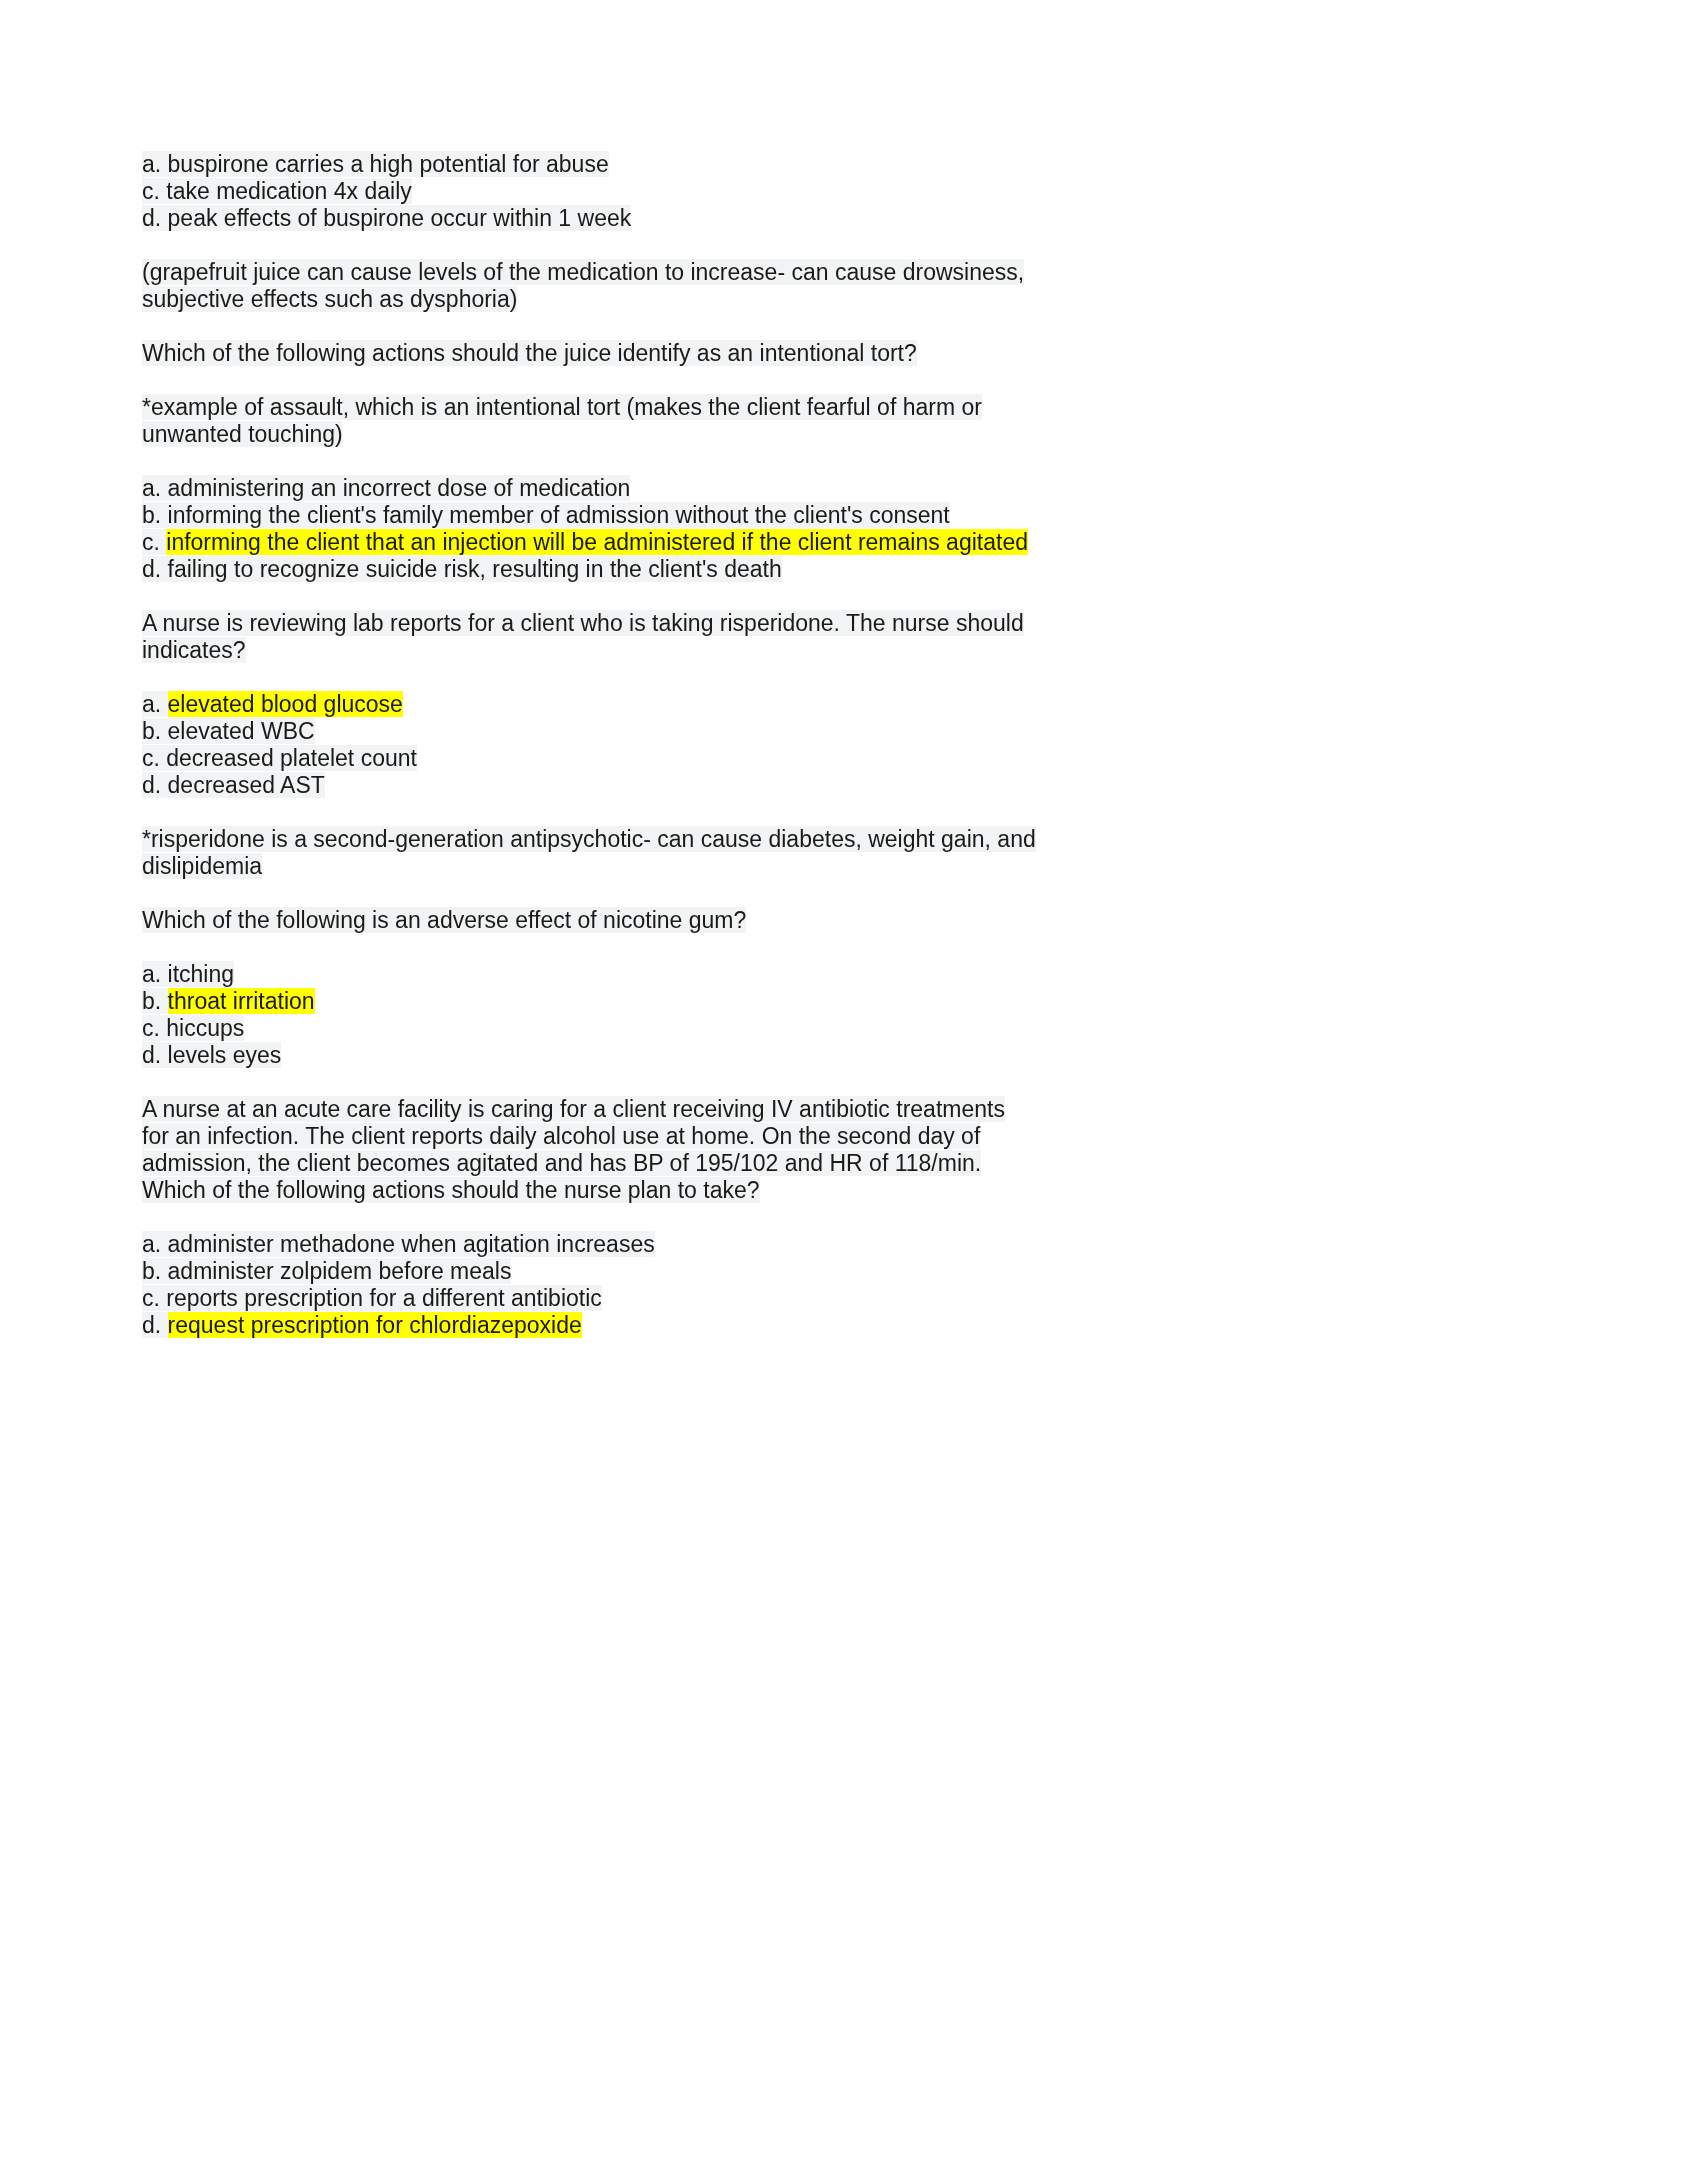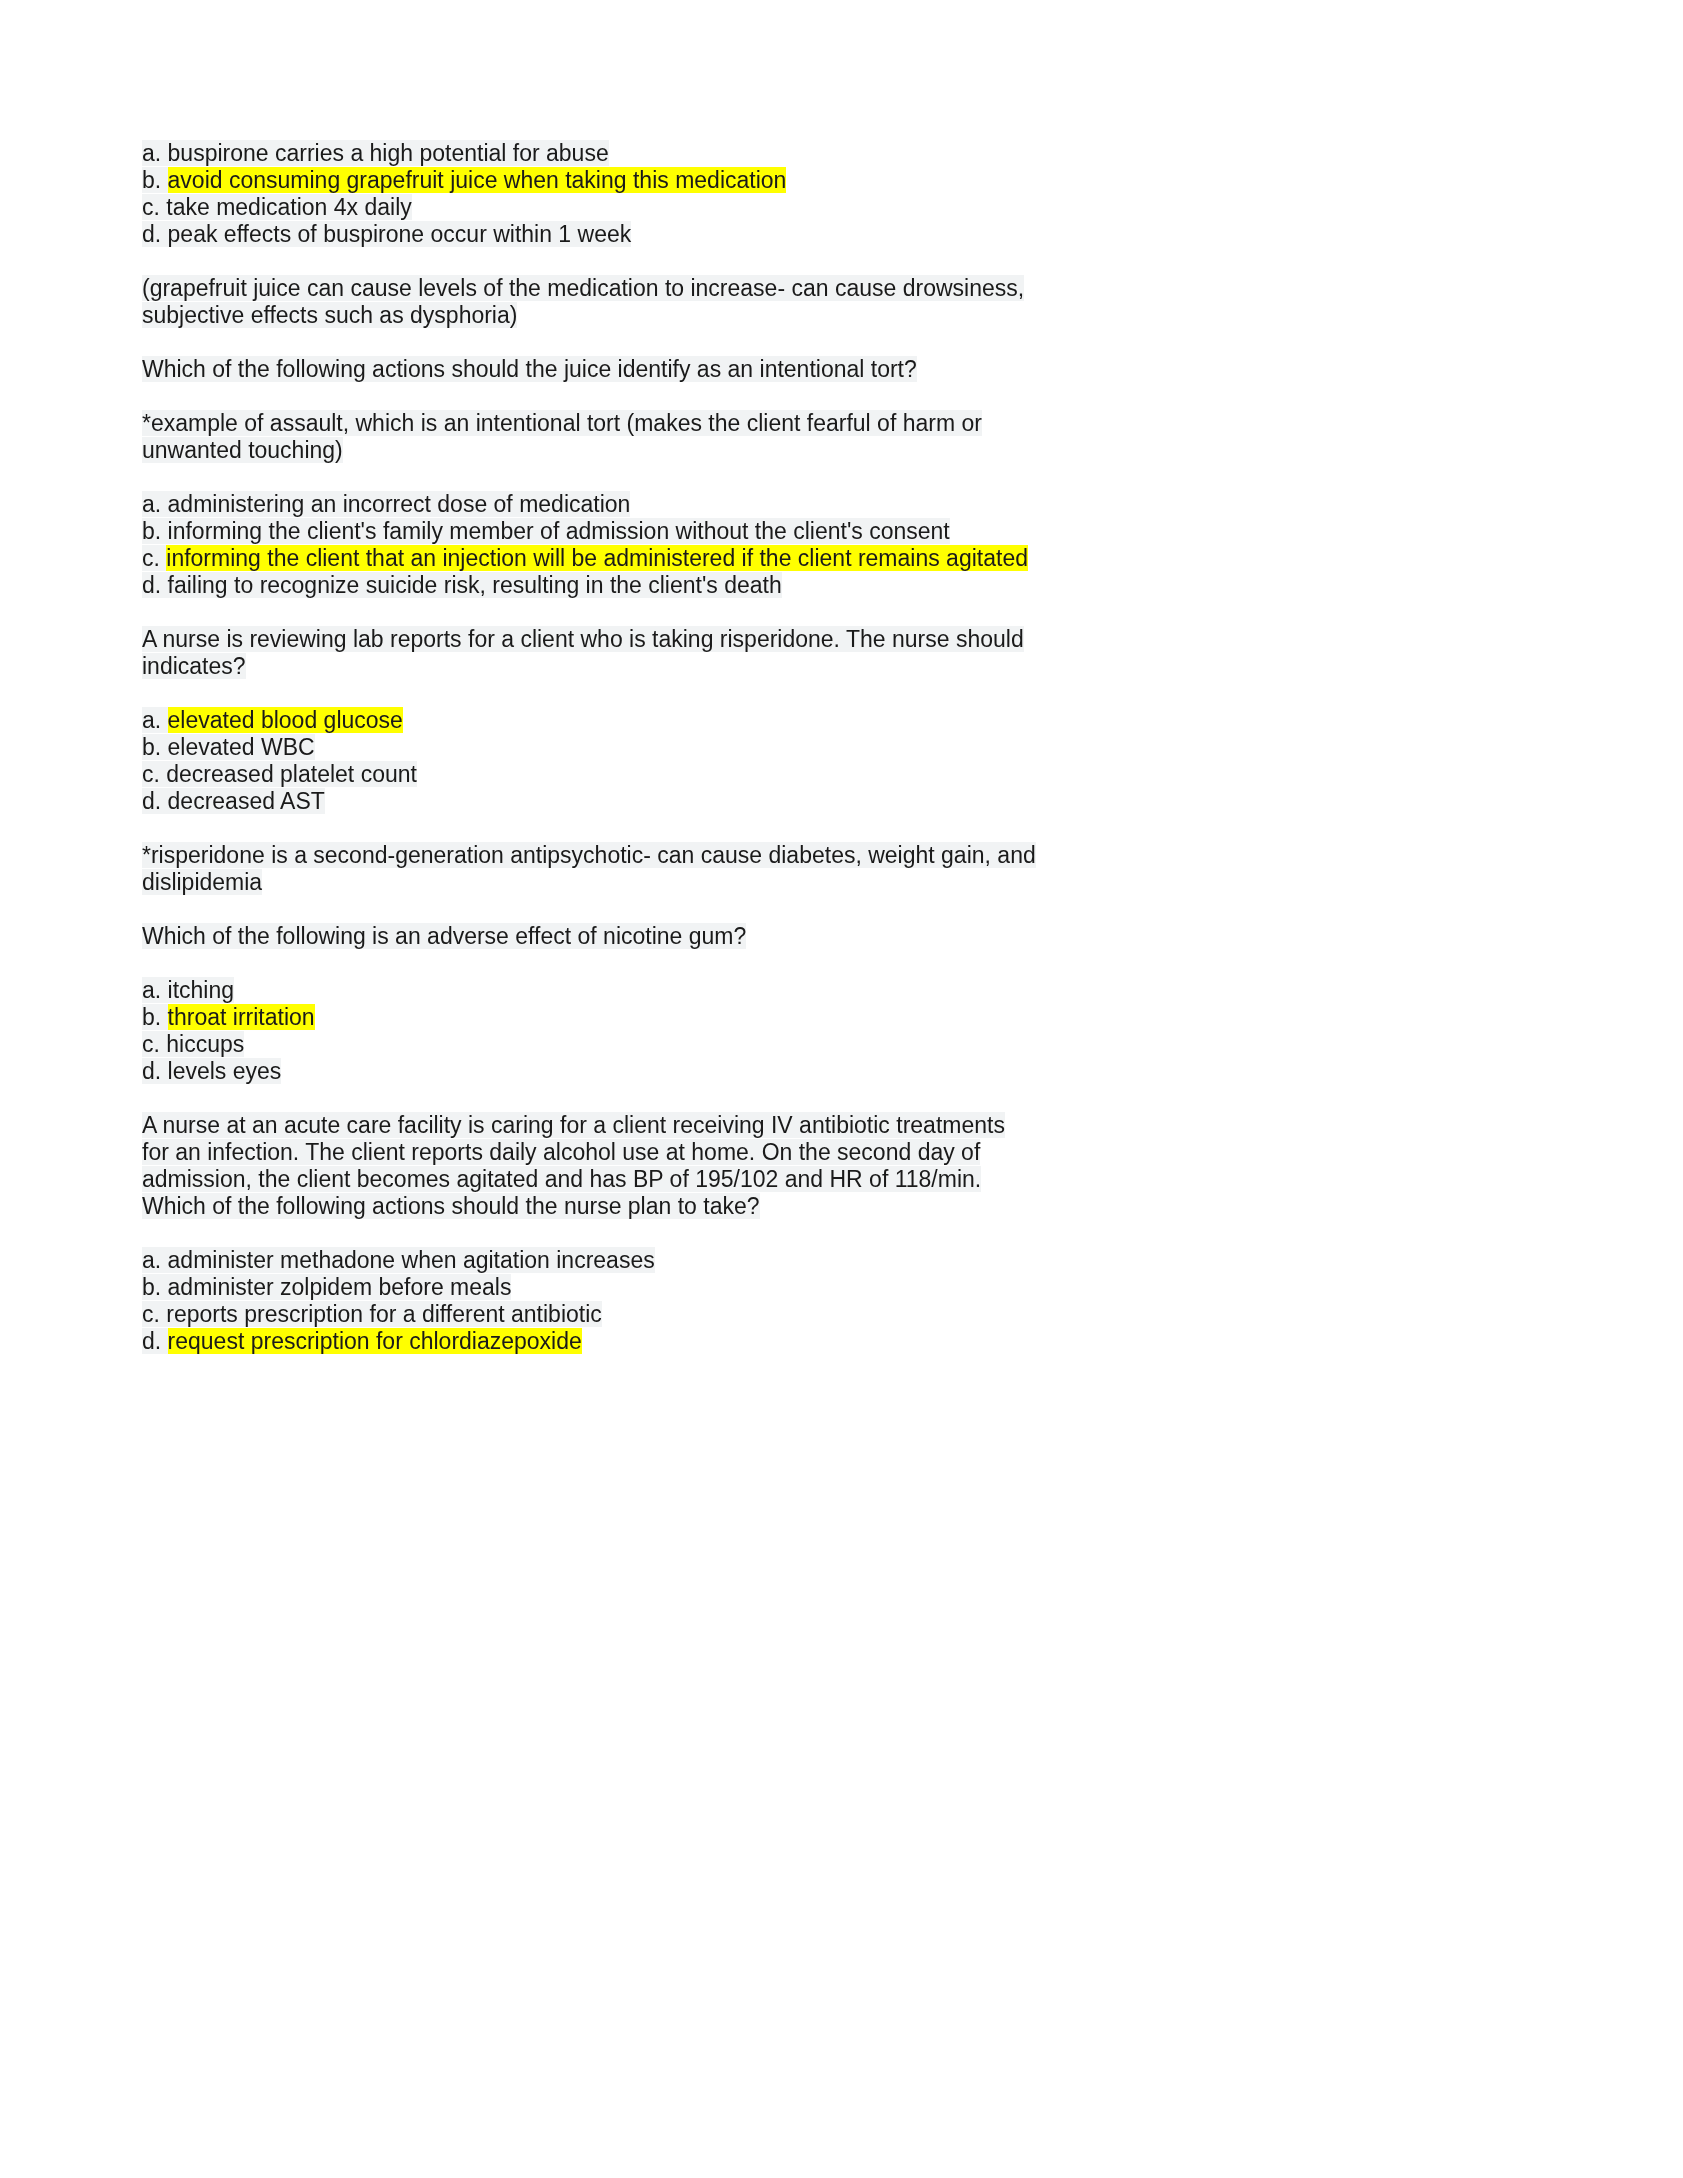--- a/index.html
+++ b/index.html
@@ -19,21 +19,21 @@
     inset: 0;
     background: #ffffff;
   }
   .content {
     position: absolute;
     left: 142px;
     top: 140px;
     width: 1020px;
   }
   .block {
-    margin: 0 0 27px 0;
+    margin: 11px 0 27px 0;
   }
   .block:last-child {
     margin-bottom: 0;
   }
   .line {
     font-size: 23px;
     line-height: 27px;
     color: var(--text-color, #1a1a1a);
     white-space: pre;
   }
@@ -44,21 +44,20 @@
     background: var(--highlight-color, #ffff00);
   }
 </style>
 </head>
 <body style="background: rgb(255, 255, 255);">
 
 <div class="page">
   <div class="content">
       <div class="block">
         <div class="line"><span class="seg">a. buspirone carries a high potential for abuse</span></div>
-        <div class="line"><span class="seg">b. </span><span class="seg hl">avoid consuming grapefruit juice when taking this medication</span></div>
         <div class="line"><span class="seg">c. take medication 4x daily</span></div>
         <div class="line"><span class="seg">d. peak effects of buspirone occur within 1 week</span></div>
       </div>
       <div class="block">
         <div class="line"><span class="seg">(grapefruit juice can cause levels of the medication to increase- can cause drowsiness,</span></div>
         <div class="line"><span class="seg">subjective effects such as dysphoria)</span></div>
       </div>
       <div class="block">
         <div class="line"><span class="seg">Which of the following actions should the juice identify as an intentional tort?</span></div>
       </div>

